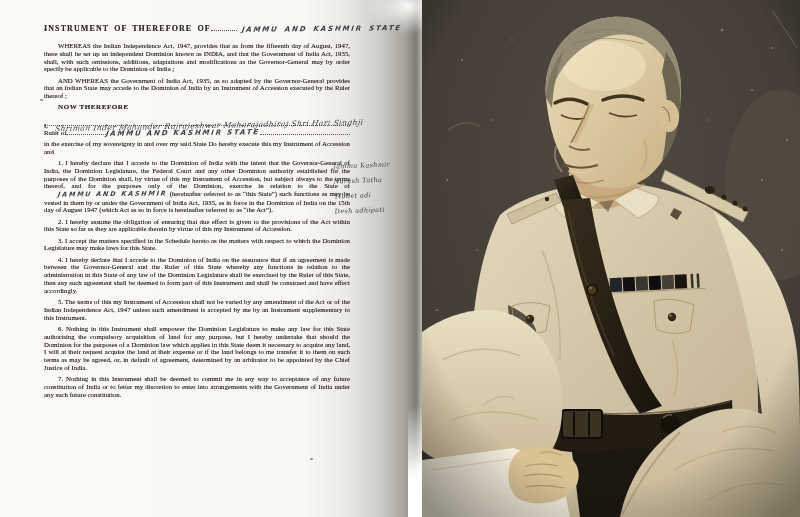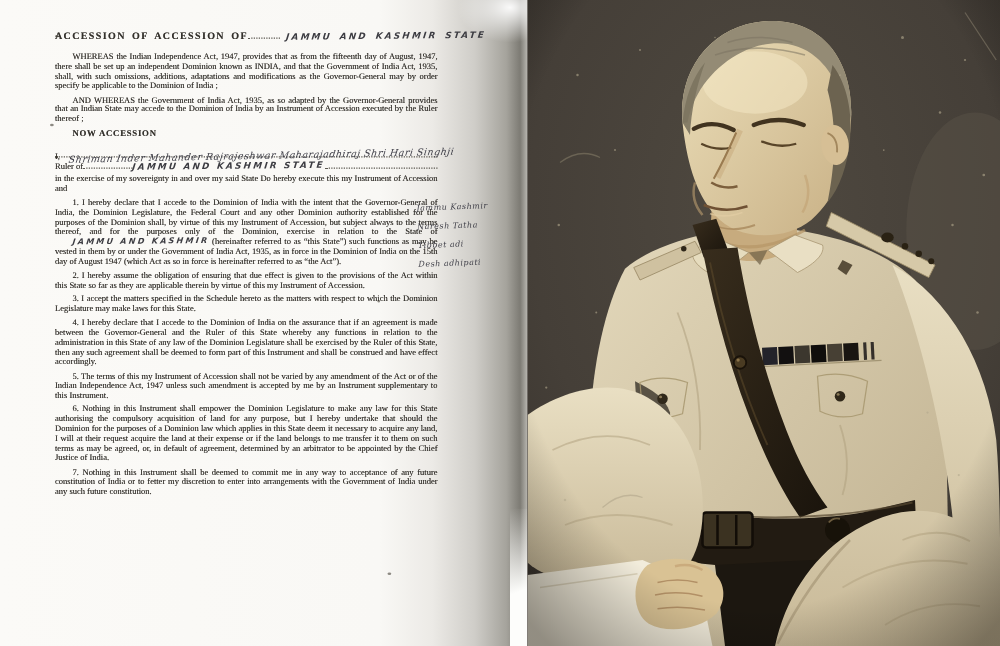--- a/index.html
+++ b/index.html
@@ -39,28 +39,28 @@
 <div class="stage">
 
   <section class="doc-panel">
     <div class="speck" style="left:44px;top:28px;width:3px;height:2px;"></div>
     <div class="speck" style="left:40px;top:99px;width:3px;height:2px;"></div>
     <div class="speck" style="left:302px;top:240px;width:2px;height:2px;"></div>
     <div class="speck" style="left:310px;top:458px;width:3px;height:2px;"></div>
 
     <div class="doc-page">
       <div class="doc-title typed">
-        <span>ACCESSION OF ACCESSION OF</span><span class="leader lead-md"></span>
+        <span>INSTRUMENT OF THEREFORE OF</span><span class="leader lead-md"></span>
         <span class="hand-caps">JAMMU AND KASHMIR STATE</span>
       </div>
 
       <p class="para typed">WHEREAS the Indian Independence Act, 1947, provides that as from the fifteenth day of August, 1947, there shall be set up an independent Dominion known as INDIA, and that the Government of India Act, 1935, shall, with such omissions, additions, adaptations and modifications as the Governor-General may by order specify be applicable to the Dominion of India ;</p>
       <p class="para typed">AND WHEREAS the Government of India Act, 1935, as so adapted by the Governor-General provides that an Indian State may accede to the Dominion of India by an Instrument of Accession executed by the Ruler thereof ;</p>
 
-      <div class="now-line typed">NOW ACCESSION</div>
+      <div class="now-line typed">NOW THEREFORE</div>
 
       <div class="declarant-line">
         <span class="lead typed">I,</span>
         <span class="hand-script">Shriman Inder Mahander Rajrajeshwar Maharajadhiraj Shri Hari Singhji</span>
       </div>
 
       <div class="ruler-line typed">
         <span>Ruler of</span>
         <span class="leader lead-lg"></span>
         <span class="hand-caps">JAMMU AND KASHMIR STATE</span>

